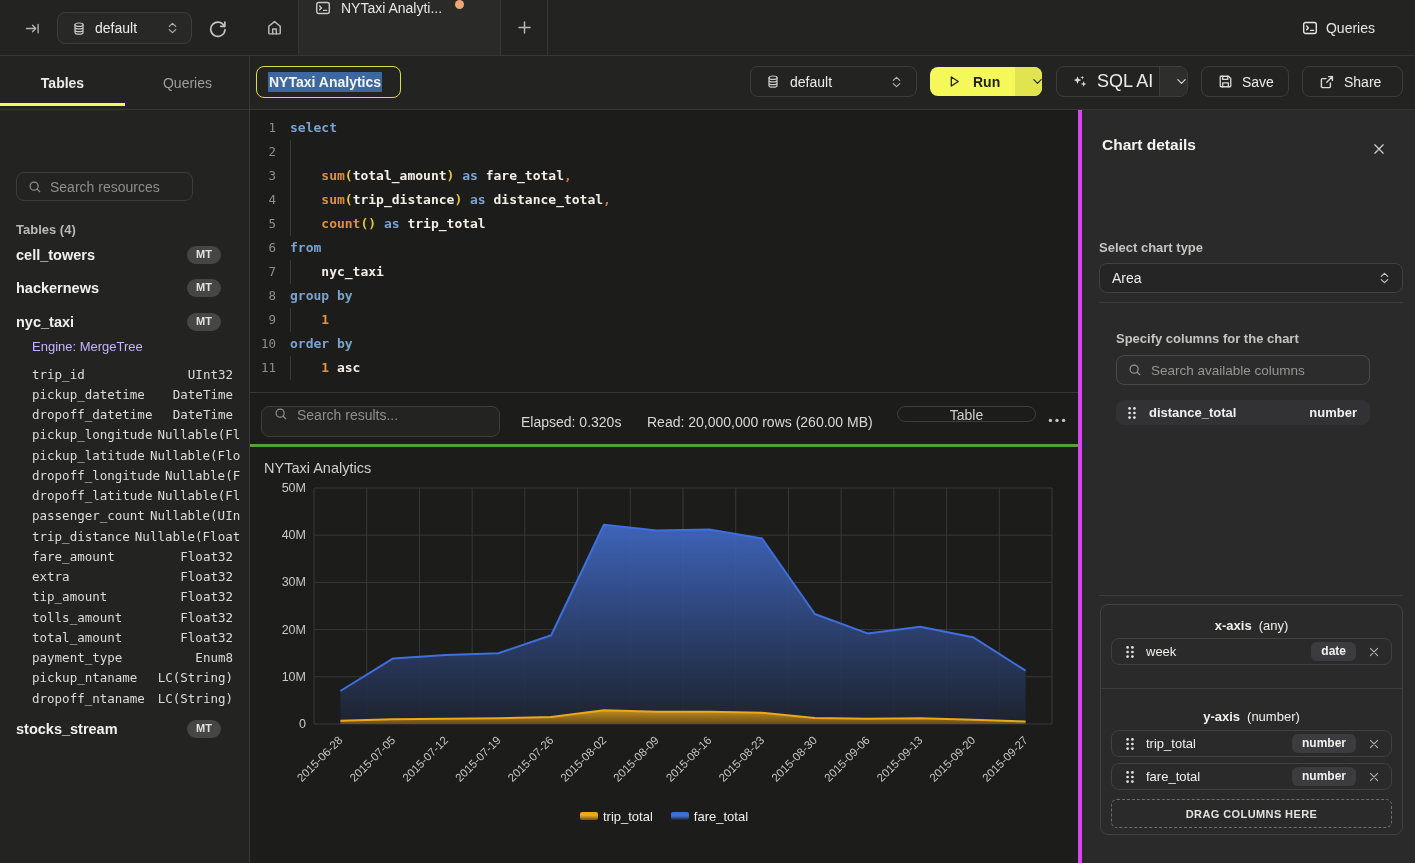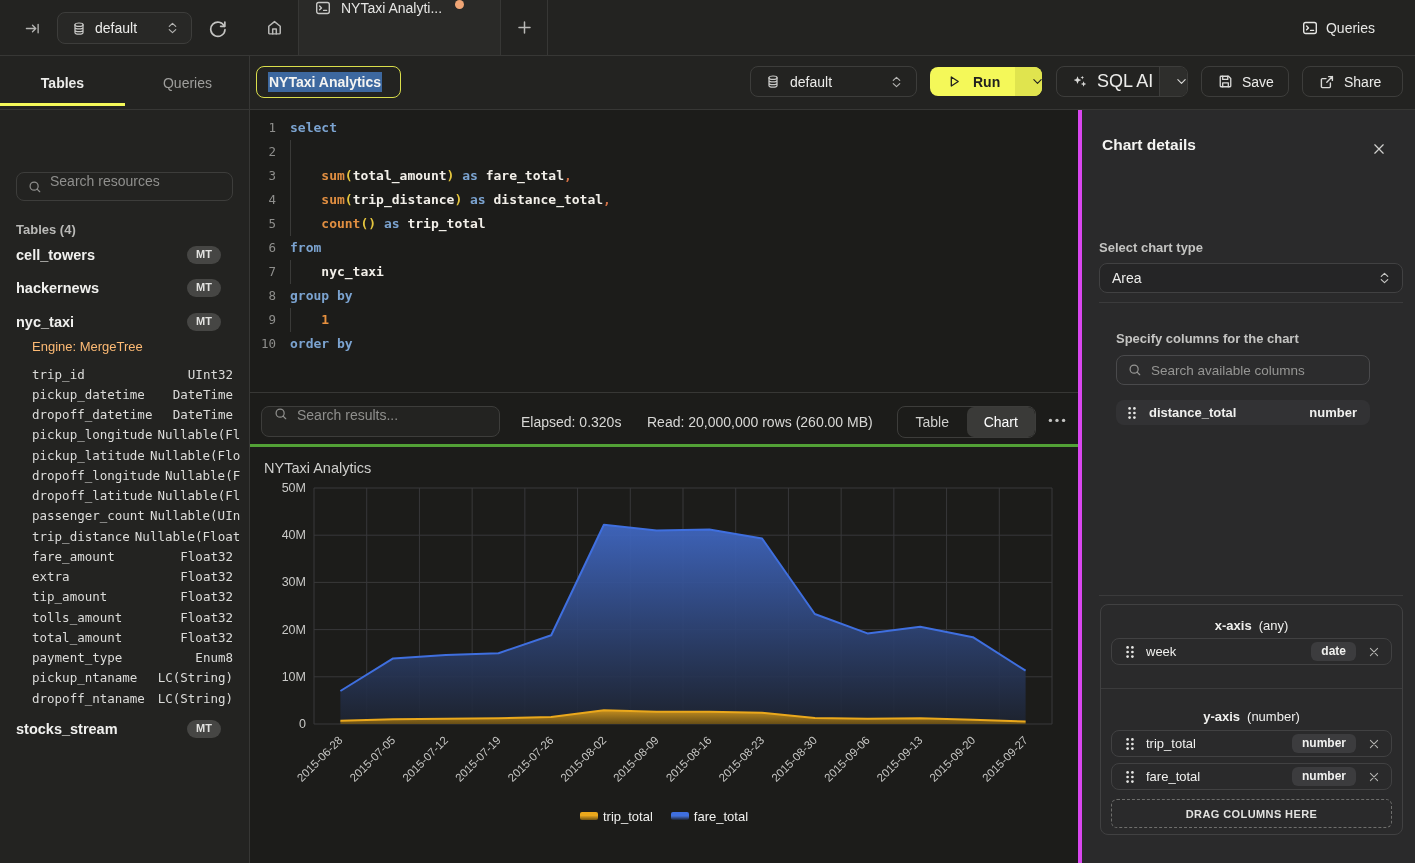--- a/index.html
+++ b/index.html
@@ -57,28 +57,28 @@
   #queries-top-btn .lbl{font-size:14px;}
 
   
   #sidebar{left:0;top:56px;width:250px;height:807px;background:var(--bg-chrome);border-right:1px solid var(--border);}
   #sidebar-tabs{position:absolute;left:0;top:0;width:100%;height:54px;border-bottom:1px solid var(--border);}
   .s-tab{position:absolute;top:0;width:125px;height:54px;display:flex;align-items:center;justify-content:center;font-size:14px;cursor:pointer;}
   #s-tab-tables{left:0;color:var(--text);font-weight:700;}
   #s-tab-queries{left:125px;color:#9e9e9c;}
   #s-tab-underline{position:absolute;left:0;top:47px;width:125px;height:3px;background:var(--yellow);}
   #new-table-btn{left:16px;top:68px;width:217px;height:30px;border-radius:8px;background:var(--yellow);color:var(--dark-on-yellow);display:flex;align-items:center;justify-content:center;gap:9px;font-size:14px;font-weight:500;cursor:pointer;}
-  #sidebar-search{left:16px;top:116px;width:217px;height:29px;border:1px solid #3d3d3b;border-radius:8px;display:flex;color:var(--text-muted);cursor:text;}
+  #sidebar-search{left:16px;top:116px;width:177px;height:29px;border:1px solid #3d3d3b;border-radius:8px;display:flex;align-items:center;color:var(--text-muted);cursor:text;}
   #sidebar-search .ic{margin-left:11px;}
   #sidebar-search .ph{margin-left:8px;font-size:14px;}
   #tables-label{left:16px;top:166px;font-size:13px;font-weight:700;color:#b9b9b7;}
   .tbl-row{position:absolute;left:16px;width:217px;height:22px;display:flex;align-items:center;cursor:pointer;}
   .tbl-row .nm{font-size:14.5px;font-weight:600;color:#f0f0ee;}
   .tbl-row .badge{margin-left:auto;margin-right:12px;background:var(--bg-badge);color:#e2e2e0;font-size:11px;font-weight:700;border-radius:10px;padding:3px 9px 4px;line-height:1;}
-  #engine-note{left:32px;font-size:13px;color:#fdba74;}
+  #engine-note{left:32px;font-size:13px;color:#c4b5fd;}
   .col-row{position:absolute;left:32px;width:201px;height:20px;display:flex;align-items:center;font-family:"DejaVu Sans Mono","Liberation Mono",monospace;font-size:12.5px;color:#dcdcda;cursor:default;}
   .col-row .cn{white-space:nowrap;}
   .col-row .ct{margin-left:auto;padding-left:5px;white-space:nowrap;}
 
   
   #query-header{left:250px;top:56px;width:1165px;height:54px;background:var(--bg-chrome);border-bottom:1px solid var(--border);}
   #title-input{position:absolute;left:6px;top:10px;width:145px;height:32px;border:1.5px solid #dade4b;border-radius:8px;background:#232321;display:flex;align-items:center;cursor:text;}
   #title-input .txt{margin-left:11px;font-size:14px;font-weight:600;color:#f4f4f2;background:var(--sel-blue);padding:2px 1px;white-space:nowrap;}
   #db-select-main{position:absolute;left:500px;top:10px;width:167px;height:31px;border:1px solid #3d3d3b;border-radius:8px;display:flex;align-items:center;cursor:pointer;}
   #db-select-main .ic{margin-left:15px;color:#c9c9c7;}
@@ -112,21 +112,21 @@
   .tk-id{color:var(--code-id);}
   .tk-pl{color:var(--code-id);}
 
   
   #results-toolbar{left:250px;top:394px;width:828px;height:50px;background:var(--bg-editor);}
   #results-search{position:absolute;left:11px;top:12px;width:239px;height:31px;border:1px solid #3d3d3b;border-radius:8px;background:#232321;display:flex;align-items:flex-start;color:var(--text-muted);cursor:text;}
   #results-search .ic{margin-left:12px;}
   #results-search .ph{margin-left:9px;font-size:14px;}
   #elapsed-text{position:absolute;left:271px;top:20px;font-size:14px;color:#d8d8d6;white-space:nowrap;}
   #read-text{position:absolute;left:397px;top:20px;font-size:14px;color:#d8d8d6;white-space:nowrap;}
-  #view-toggle{position:absolute;left:647px;top:12px;width:139px;height:32px;border:1px solid #3d3d3b;border-radius:8px;display:flex;overflow:hidden;}
+  #view-toggle{position:absolute;left:647px;top:12px;width:139px;height:16px;border:1px solid #3d3d3b;border-radius:8px;display:flex;overflow:hidden;flex-direction:column;}
   .seg{flex:1;display:flex;align-items:center;justify-content:center;font-size:14px;color:#d0d0ce;cursor:pointer;}
   .seg.active{background:var(--bg-seg-active);color:#ffffff;border-radius:7px;}
   #results-more{position:absolute;left:795px;top:14px;width:24px;height:24px;display:flex;align-items:center;justify-content:center;color:#c4c4c2;cursor:pointer;}
   #green-line{left:250px;top:444px;width:828px;height:3px;background:var(--green-line);}
 
   
   #chart-region{left:250px;top:447px;width:828px;height:416px;background:var(--bg-editor);}
   #chart-title{position:absolute;left:14px;top:13px;font-size:14.5px;color:#cfcfcd;}
   #chart-svg{position:absolute;left:0;top:0;}
   #chart-legend{position:absolute;left:0;top:360px;width:828px;height:18px;display:flex;align-items:center;justify-content:center;gap:18px;}
@@ -450,20 +450,24 @@
       
       <span class="code"><span class="tk-kw">group by</span></span></div>
       <div class="ed-line" style="top:198px">
       <span class="lno">9</span>
       <span class="guide"></span>
       <span class="code"><span class="tk-pl">    </span><span class="tk-num">1</span></span></div>
       <div class="ed-line" style="top:222px">
       <span class="lno">10</span>
       
       <span class="code"><span class="tk-kw">order by</span></span></div>
+      <div class="ed-line" style="top:246px">
+      <span class="lno">11</span>
+      <span class="guide"></span>
+      <span class="code"><span class="tk-pl">    </span><span class="tk-num">1</span><span class="tk-pl"> </span><span class="tk-id">asc</span></span></div>
     </div>
 
   <div id="results-toolbar" class="abs">
     <div id="results-search">
       <span class="ic">
           <svg width="14" height="14" viewBox="0 0 16 16" fill="none" stroke="currentColor" stroke-width="1.4" stroke-linecap="round" stroke-linejoin="round">
             <circle cx="7" cy="7" r="4.6"></circle>
             <path d="m10.4 10.4 3 3"></path>
           </svg>
         </span>

